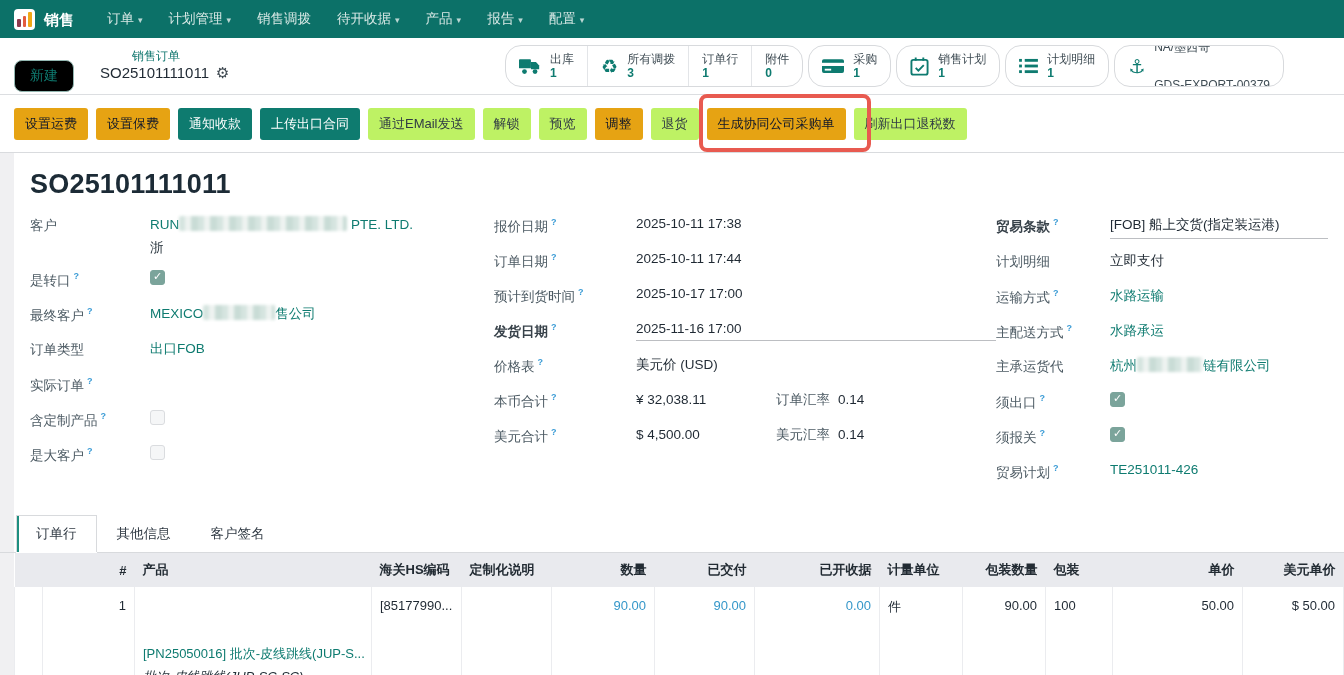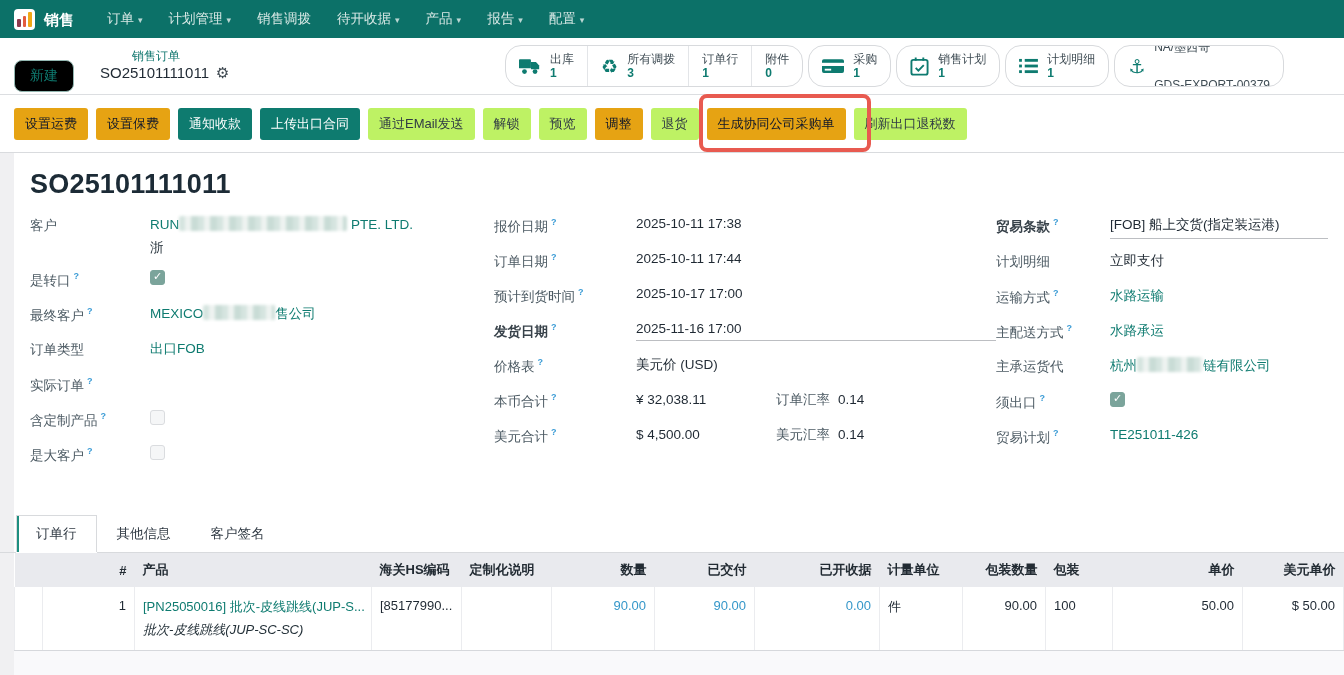--- a/index.html
+++ b/index.html
@@ -77,21 +77,21 @@
   .tab { font-size:13.5px; color:#303a44; padding:9px 19px; cursor:pointer; border:1px solid transparent; border-bottom:none; height:37px; }
   .tab.active { background:#fff; border-color:#d8dadd; box-shadow:inset 2px 0 0 0 #1d8e7f, 0 1px 0 0 #fff; }
 
   
   table { border-collapse:collapse; table-layout:fixed; width:1330px; margin-left:14px; }
   thead th { background:#e9eaee; font-size:13px; font-weight:600; color:#222b33; padding:8px 8px; text-align:left; white-space:nowrap; overflow:hidden; }
   tbody td { border-bottom:1px solid #d6d8dc; border-right:1px solid #ebecef; padding:11px 8px; vertical-align:top; font-size:13px; color:#1f2933; height:62px; white-space:nowrap; overflow:hidden; cursor:pointer; }
   tbody td:first-child { border-left:1px solid #ebecef; }
   .t-right { text-align:right; }
   .t-blue { color:#3597c9; }
-  .t-link { color:#0e7b70; }
+  .t-link { color:#0e7b70;margin-top:47px; }
   .prod-sub { font-style:italic; color:#233038; margin-top:5px; }
   .table-tail { height:60px; background:#f9f9fb; margin-left:14px; }
 </style>
 </head>
 <body>
 
 <nav class="topnav">
   <div class="brand">
     <span class="logo">
         <i class="b1"></i>
@@ -315,20 +315,24 @@
         <div class="frow">
           <span class="flabel">主配送方式<sup class="help"></sup></span>
           <span class="fvalue"><span class="link">水路承运</span></span>
         </div>
         <div class="frow">
           <span class="flabel">主承运货代</span>
           <span class="fvalue"><span class="link"><span>杭州</span><span class="blur-box" style="width: 66px;"></span><span>链有限公司</span></span></span>
         </div>
         <div class="frow">
           <span class="flabel">须出口<sup class="help"></sup></span>
+          <span class="fvalue"><span class="cb checked"></span></span>
+        </div>
+        <div class="frow">
+          <span class="flabel">须报关<sup class="help"></sup></span>
           <span class="fvalue"><span class="cb checked"></span></span>
         </div>
         <div class="frow">
           <span class="flabel">贸易计划<sup class="help"></sup></span>
           <span class="fvalue"><span class="link">TE251011-426</span></span>
         </div>
       </div>
   </div>
 
   <div class="tabs" id="tab-strip">

